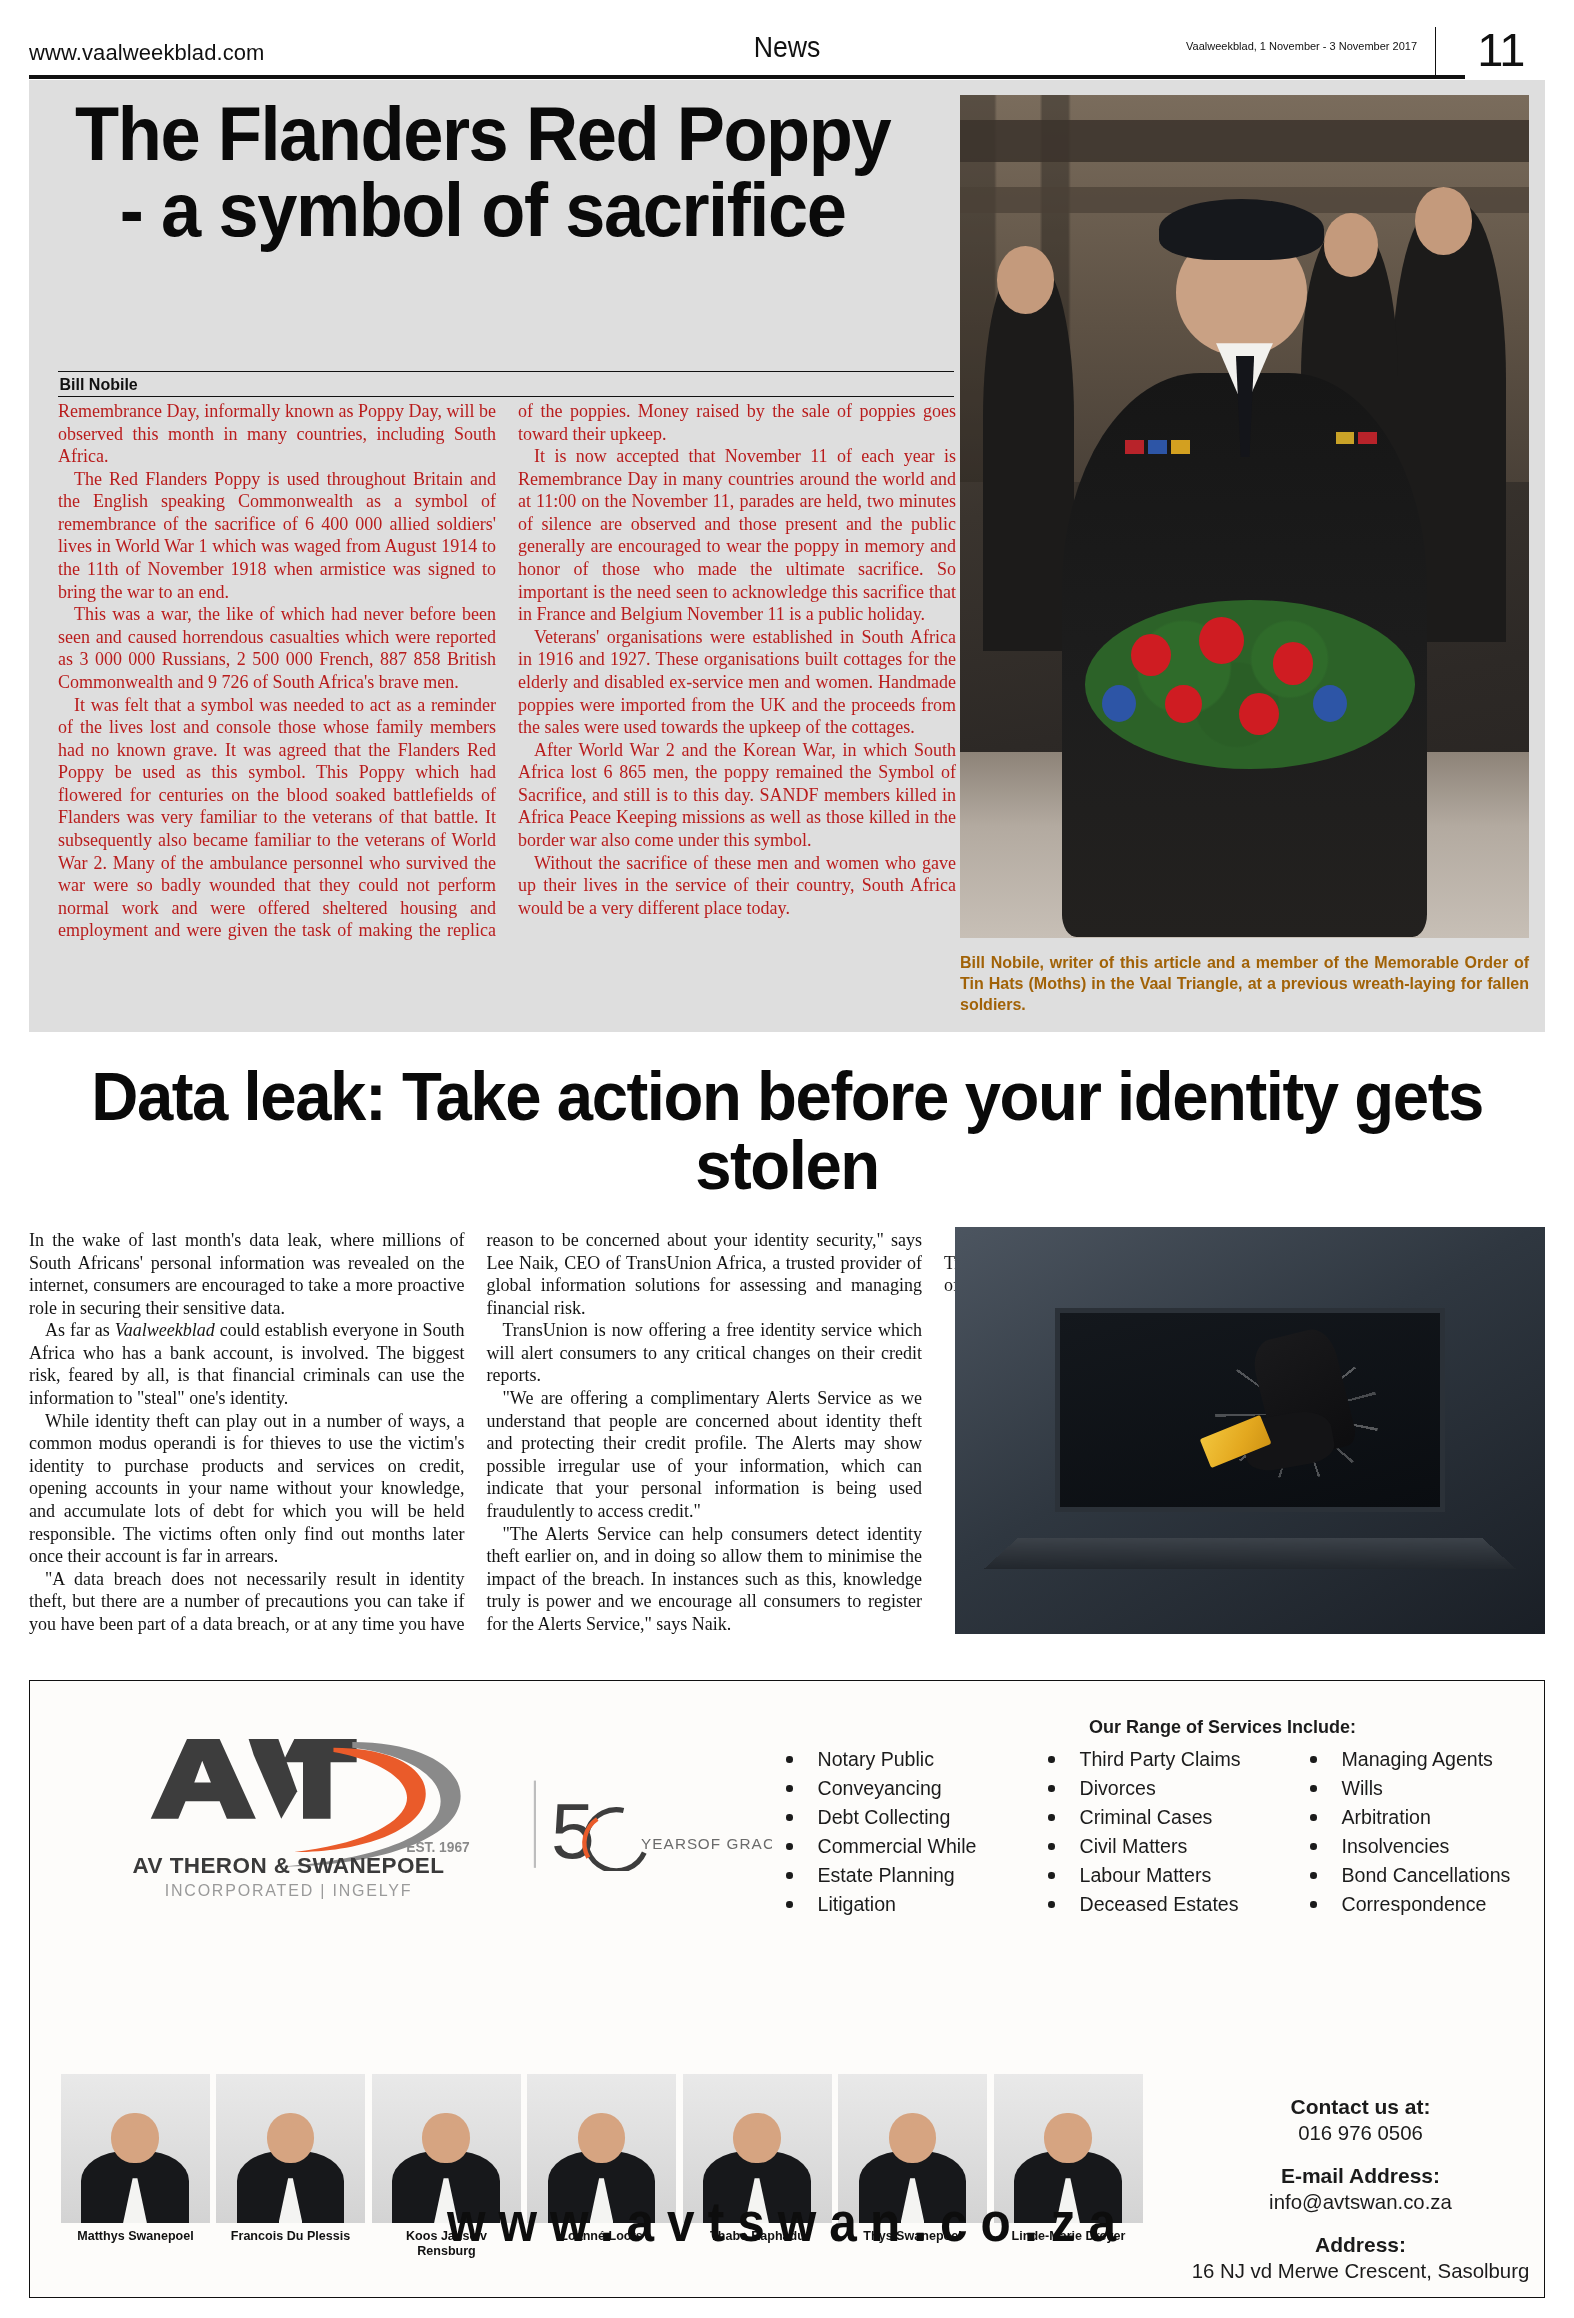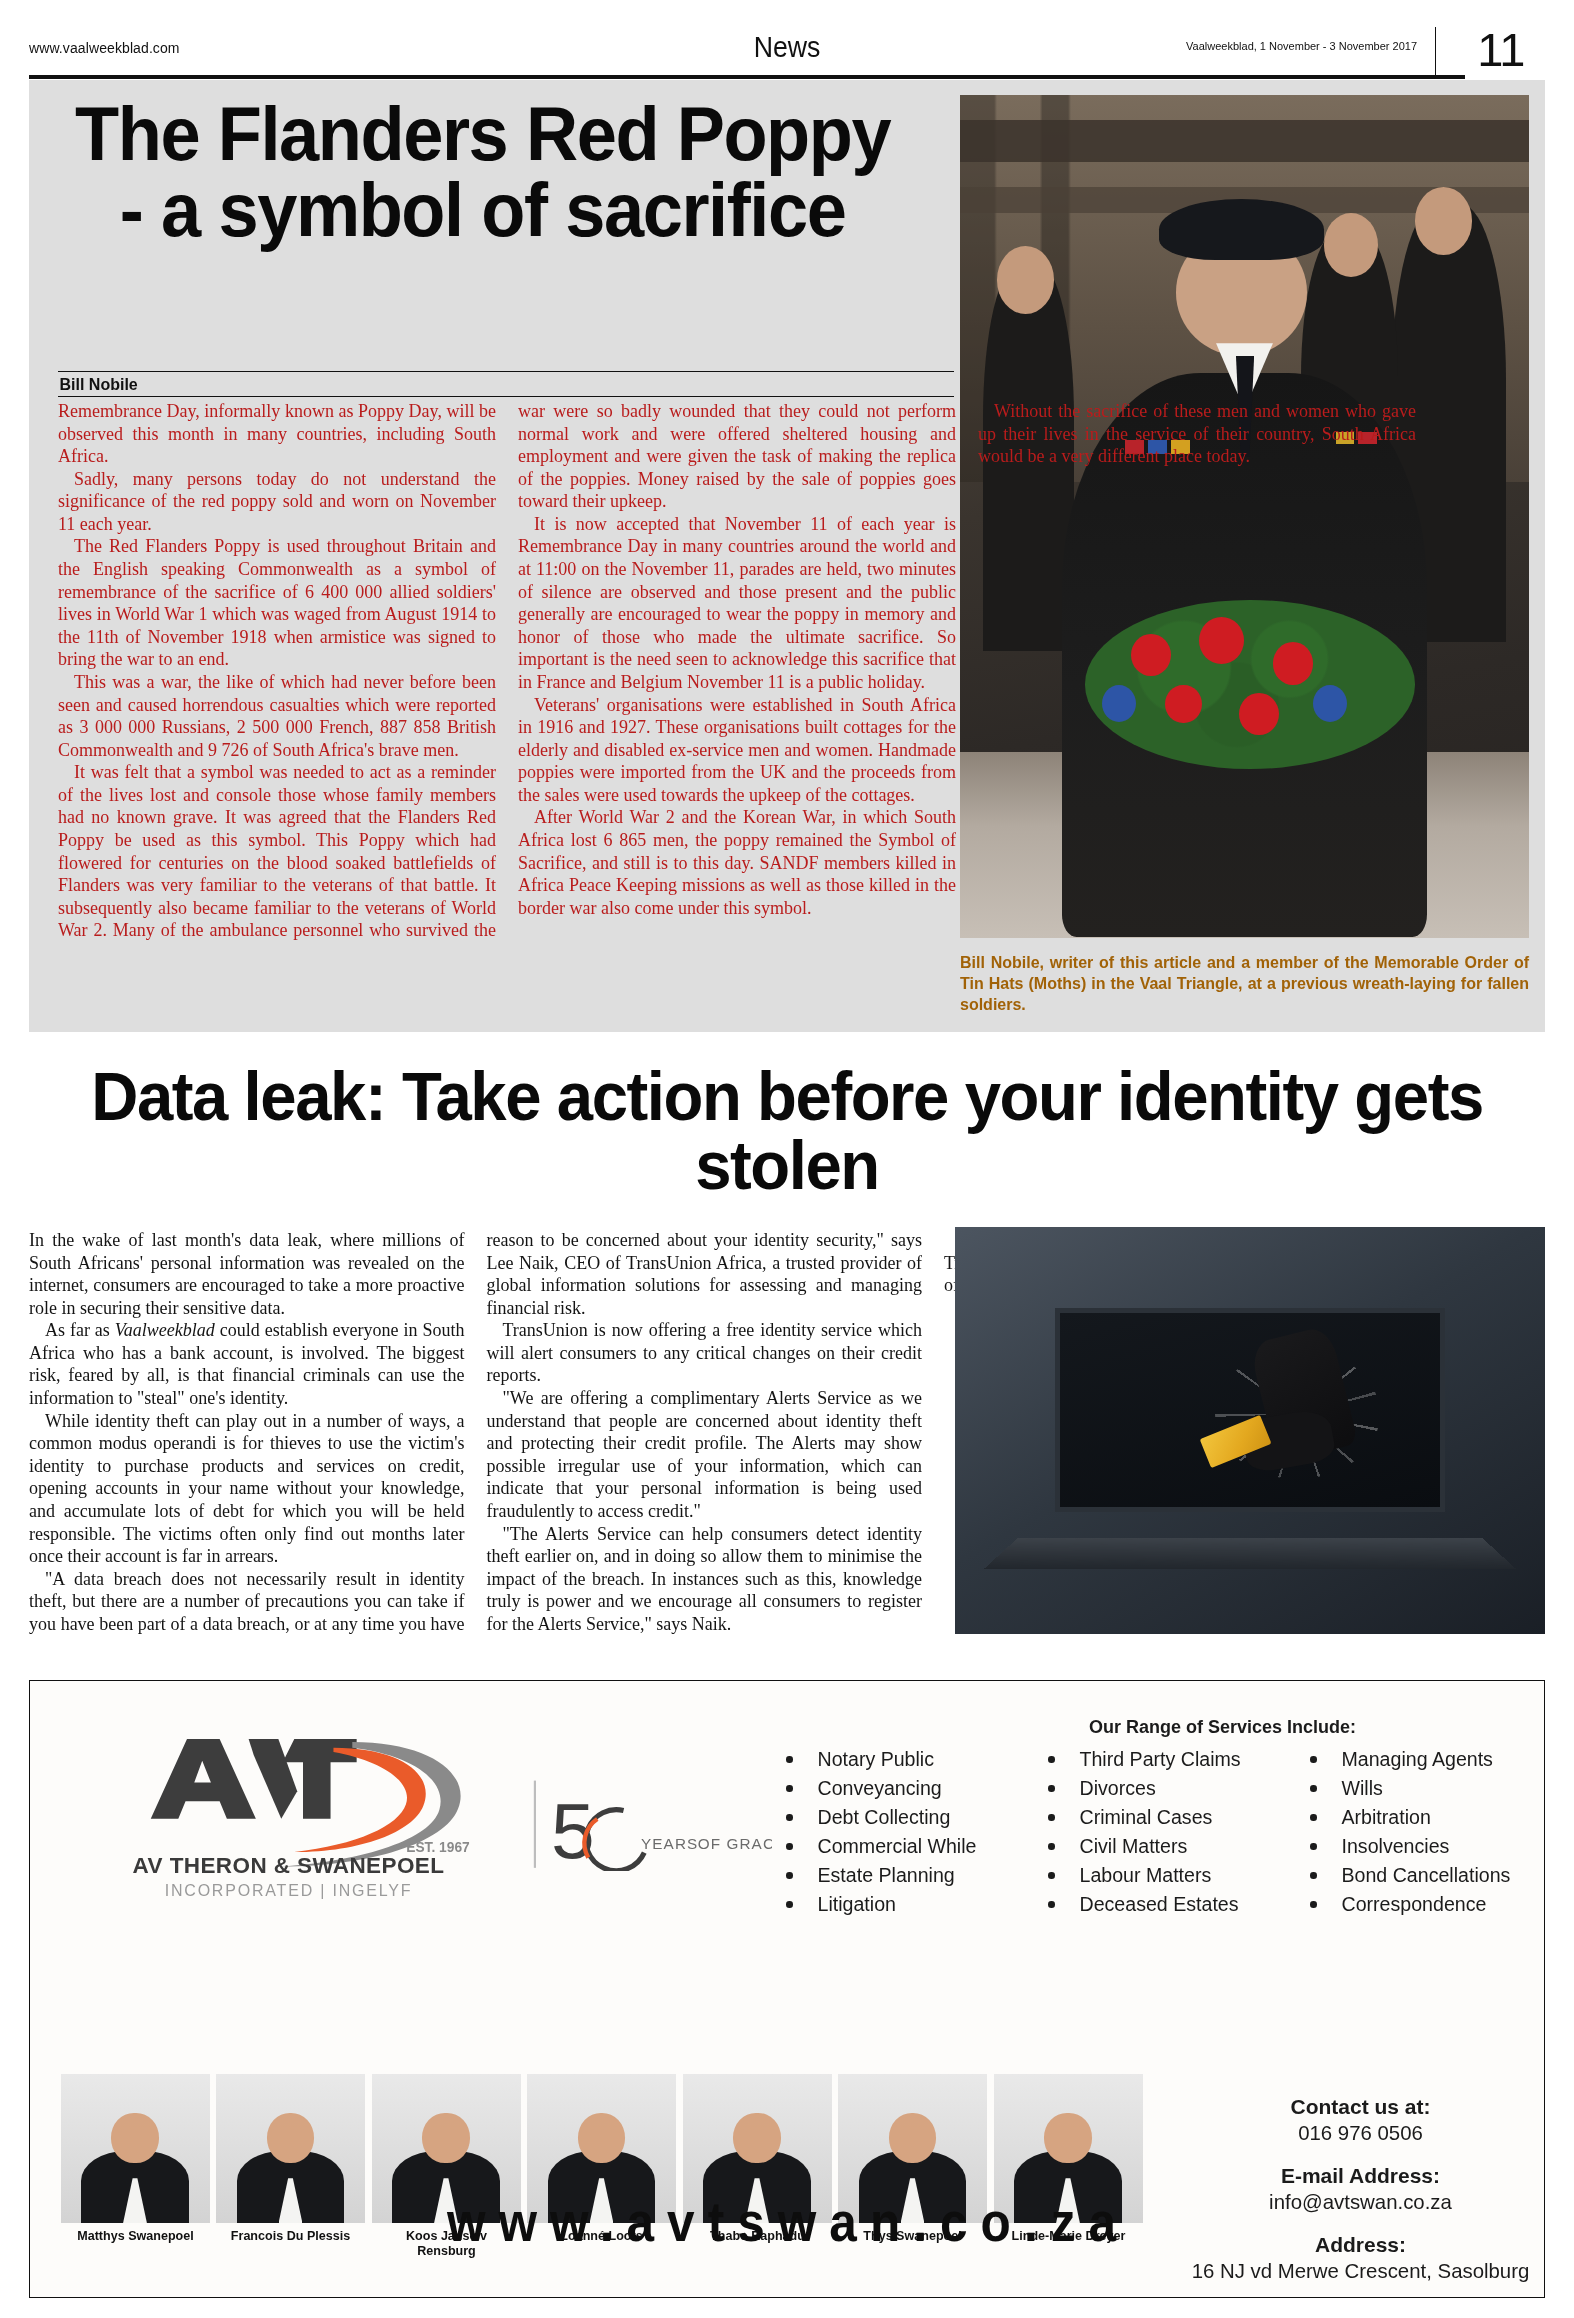--- a/index.html
+++ b/index.html
@@ -11,21 +11,21 @@
     overflow: hidden;
   }
 
   
   .masthead {
     position: absolute; left: 29px; top: 28px; width: 1516px; height: 45px;
   }
   .mh-url {
     position: absolute; left: 0; top: 11.6px;
     font-family: "Liberation Sans", sans-serif;
-    font-size: 14px; color: #111; letter-spacing: 0.1px;
+    font-size: 22px; color: #111; letter-spacing: 0.1px;
   }
   .mh-section {
     position: absolute; left: 0; right: 0; top: 2.9px;
     text-align: center;
     font-family: "Liberation Sans", sans-serif;
     font-size: 29px; font-weight: 400; color: #111;
     transform: scaleX(.92); 
   }
   .mh-issue {
     position: absolute; right: 128px; top: 11.6px;
@@ -283,21 +283,20 @@
     <div class="ph ph-poppy" style="left:62%; top:70%; width:6%;  height:4.4%; background:#2d55a6;"></div>
     <div class="ph ph-poppy" style="left:25%; top:70%; width:6%;  height:4.4%; background:#2d55a6;"></div>
   </div>
 
   <div class="s1-byline-wrap">
     <div class="byline">Bill Nobile</div>
   </div>
 
   <div class="s1-cols">
       <p class="first">Remembrance Day, informally known as Poppy Day, will be observed this month in many countries, including South Africa.</p>
-      <p>Sadly, many persons today do not understand the significance of the red poppy sold and worn on November 11 each year.</p>
       <p>The Red Flanders Poppy is used throughout Britain and the English speaking Commonwealth as a symbol of remembrance of the sacrifice of 6 400 000 allied soldiers' lives in World War 1 which was waged from August 1914 to the 11th of November 1918 when armistice was signed to bring the war to an end.</p>
       <p>This was a war, the like of which had never before been seen and caused horrendous casualties which were reported as 3 000 000 Russians, 2 500 000 French, 887 858 British Commonwealth and 9 726 of South Africa's brave men.</p>
       <p>It was felt that a symbol was needed to act as a reminder of the lives lost and console those whose family members had no known grave. It was agreed that the Flanders Red Poppy be used as this symbol. This Poppy which had flowered for centuries on the blood soaked battlefields of Flanders was very familiar to the veterans of that battle. It subsequently also became familiar to the veterans of World War 2. Many of the ambulance personnel who survived the war were so badly wounded that they could not perform normal work and were offered sheltered housing and employment and were given the task of making the replica of the poppies. Money raised by the sale of poppies goes toward their upkeep.</p>
       <p>It is now accepted that November 11 of each year is Remembrance Day in many countries around the world and at 11:00 on the November 11, parades are held, two minutes of silence are observed and those present and the public generally are encouraged to wear the poppy in memory and honor of those who made the ultimate sacrifice. So important is the need seen to acknowledge this sacrifice that in France and Belgium November 11 is a public holiday.</p>
       <p>Veterans' organisations were established in South Africa in 1916 and 1927. These organisations built cottages for the elderly and disabled ex-service men and women. Handmade poppies were imported from the UK and the proceeds from the sales were used towards the upkeep of the cottages.</p>
       <p>After World War 2 and the Korean War, in which South Africa lost 6 865 men, the poppy remained the Symbol of Sacrifice, and still is to this day. SANDF members killed in Africa Peace Keeping missions as well as those killed in the border war also come under this symbol.</p>
       <p>Without the sacrifice of these men and women who gave up their lives in the service of their country, South Africa would be a very different place today.</p>
     </div>
 
   <div class="s1-caption">Bill Nobile, writer of this article and a member of the Memorable Order of Tin Hats (Moths) in the Vaal Triangle, at a previous wreath-laying for fallen soldiers.</div>

